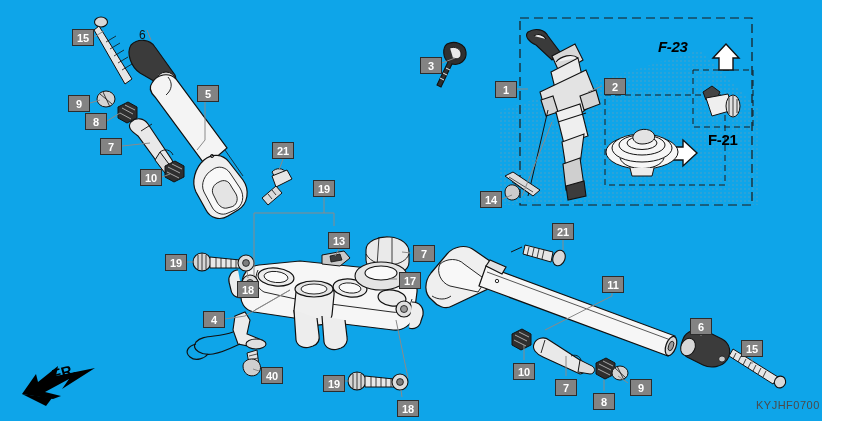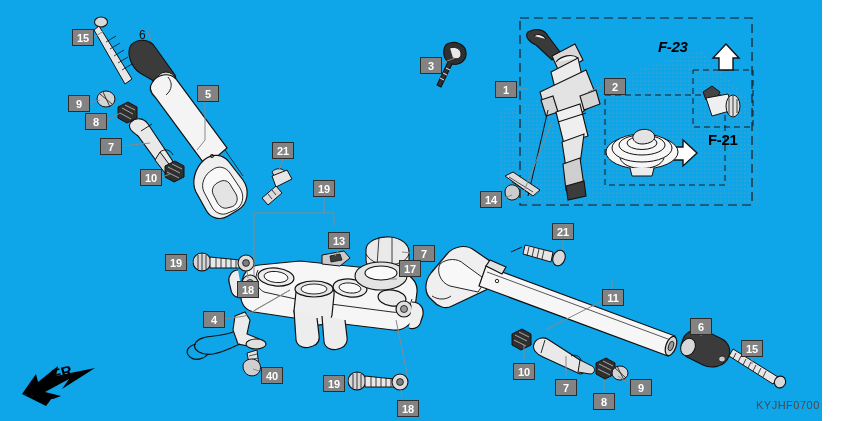--- a/index.html
+++ b/index.html
@@ -350,33 +350,33 @@
       <div class="lbl" style="left: 72px; top: 29px;">15</div>
       <div class="lbl" style="left: 68px; top: 95px;">9</div>
       <div class="lbl" style="left: 85px; top: 113px;">8</div>
       <div class="lbl" style="left: 100px; top: 138px;">7</div>
       <div class="lbl" style="left: 140px; top: 169px;">10</div>
       <div class="lbl" style="left: 197px; top: 85px;">5</div>
       <div class="lbl" style="left: 272px; top: 142px;">21</div>
       <div class="lbl" style="left: 313px; top: 180px;">19</div>
       <div class="lbl" style="left: 328px; top: 232px;">13</div>
       <div class="lbl" style="left: 413px; top: 245px;">7</div>
-      <div class="lbl" style="left: 399px; top: 260px;">17</div>
+      <div class="lbl" style="left: 399px; top: 272px;">17</div>
       <div class="lbl" style="left: 165px; top: 254px;">19</div>
       <div class="lbl" style="left: 237px; top: 281px;">18</div>
       <div class="lbl" style="left: 203px; top: 311px;">4</div>
       <div class="lbl" style="left: 261px; top: 367px;">40</div>
       <div class="lbl" style="left: 323px; top: 375px;">19</div>
       <div class="lbl" style="left: 397px; top: 400px;">18</div>
       <div class="lbl" style="left: 420px; top: 57px;">3</div>
       <div class="lbl" style="left: 495px; top: 81px;">1</div>
       <div class="lbl" style="left: 604px; top: 78px;">2</div>
       <div class="lbl" style="left: 480px; top: 191px;">14</div>
       <div class="lbl" style="left: 552px; top: 223px;">21</div>
-      <div class="lbl" style="left: 602px; top: 289px;">11</div>
+      <div class="lbl" style="left: 602px; top: 276px;">11</div>
       <div class="lbl" style="left: 690px; top: 318px;">6</div>
       <div class="lbl" style="left: 741px; top: 340px;">15</div>
       <div class="lbl" style="left: 513px; top: 363px;">10</div>
       <div class="lbl" style="left: 555px; top: 379px;">7</div>
       <div class="lbl" style="left: 593px; top: 393px;">8</div>
       <div class="lbl" style="left: 630px; top: 379px;">9</div>
     </div>
   <div id="plains">
       <div class="plainnum" style="left: 139px; top: 28px;">6</div>
     </div>

